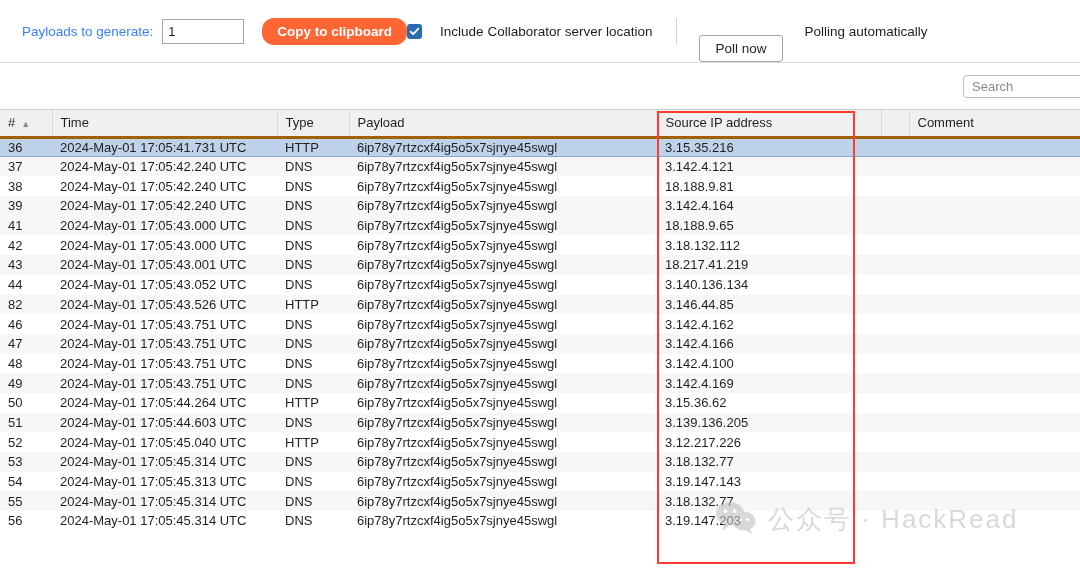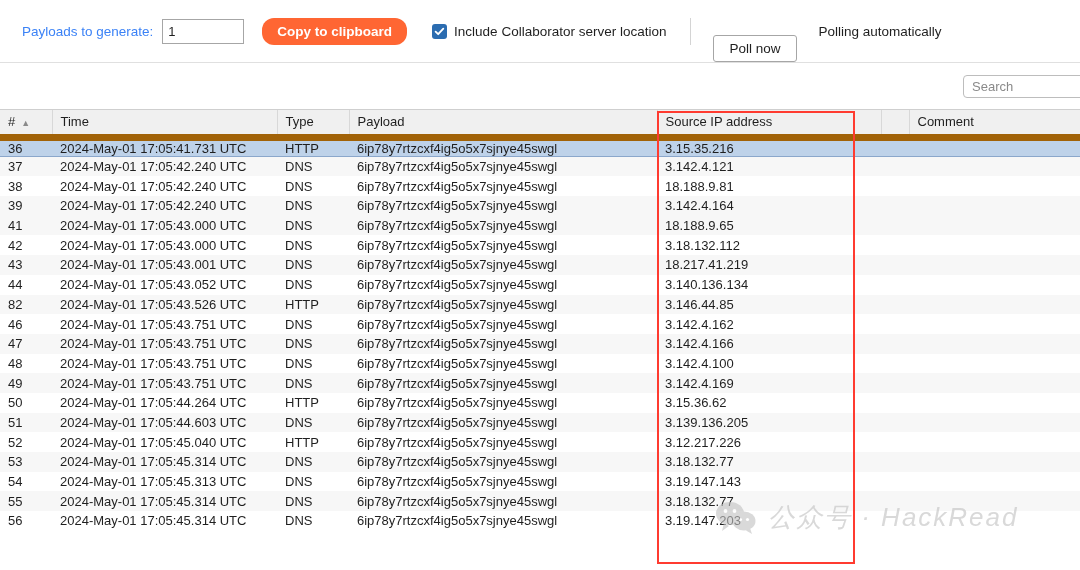--- a/index.html
+++ b/index.html
@@ -60,24 +60,23 @@
     border: none;
     border-radius: 12px;
     font-family: "Liberation Sans", sans-serif;
     font-size: 13.5px;
     font-weight: bold;
     cursor: pointer;
     white-space: nowrap;
   }
 
   .checkbox-wrap {
-    margin-left: 25px;
     display: flex;
     align-items: center;
-    gap: 7px;
+    gap: 18px;
     cursor: pointer;
     text-align: center;
   }
 
   .cbox {
     width: 15px; height: 15px;
     background: #2b6cb0;
     border-radius: 3px;
     display: flex;
     align-items: center;
@@ -186,21 +185,21 @@
     overflow: hidden;
     border: none;
     font-size: 13px;
   }
 
   tr.row-odd  td { background: #ffffff; }
   tr.row-even td { background: #f7f7f7; }
 
   tr.row-selected td {
     background: #bed2e9;
-    border-top: 7px solid #a16207;
+    border-top: 3px solid #a16207;
     border-bottom: 1px solid #8ba7cb;
   }
 
   .sort-arrow {
     display: inline-block;
     margin-left: 6px;
     color: #8a8a8a;
     font-size: 9px;
     vertical-align: middle;
   }
@@ -225,26 +224,25 @@
     pointer-events: none;
     z-index: 30;
   }
 
   
   .watermark {
     position: absolute;
     left: 715px;
     top: 500px;
     display: flex;
-    align-items: flex-start;
+    align-items: center;
     gap: 11px;
     z-index: 20;
     pointer-events: none;
     opacity: 0.62;
-    font-style: italic;
   }
   .wm-icon { flex: none; }
   .wm-text {
     font-family: "Liberation Sans", sans-serif;
     font-size: 26px;
     color: #c2c2c2;
     letter-spacing: 2px;
     white-space: nowrap;
   }
 </style>

